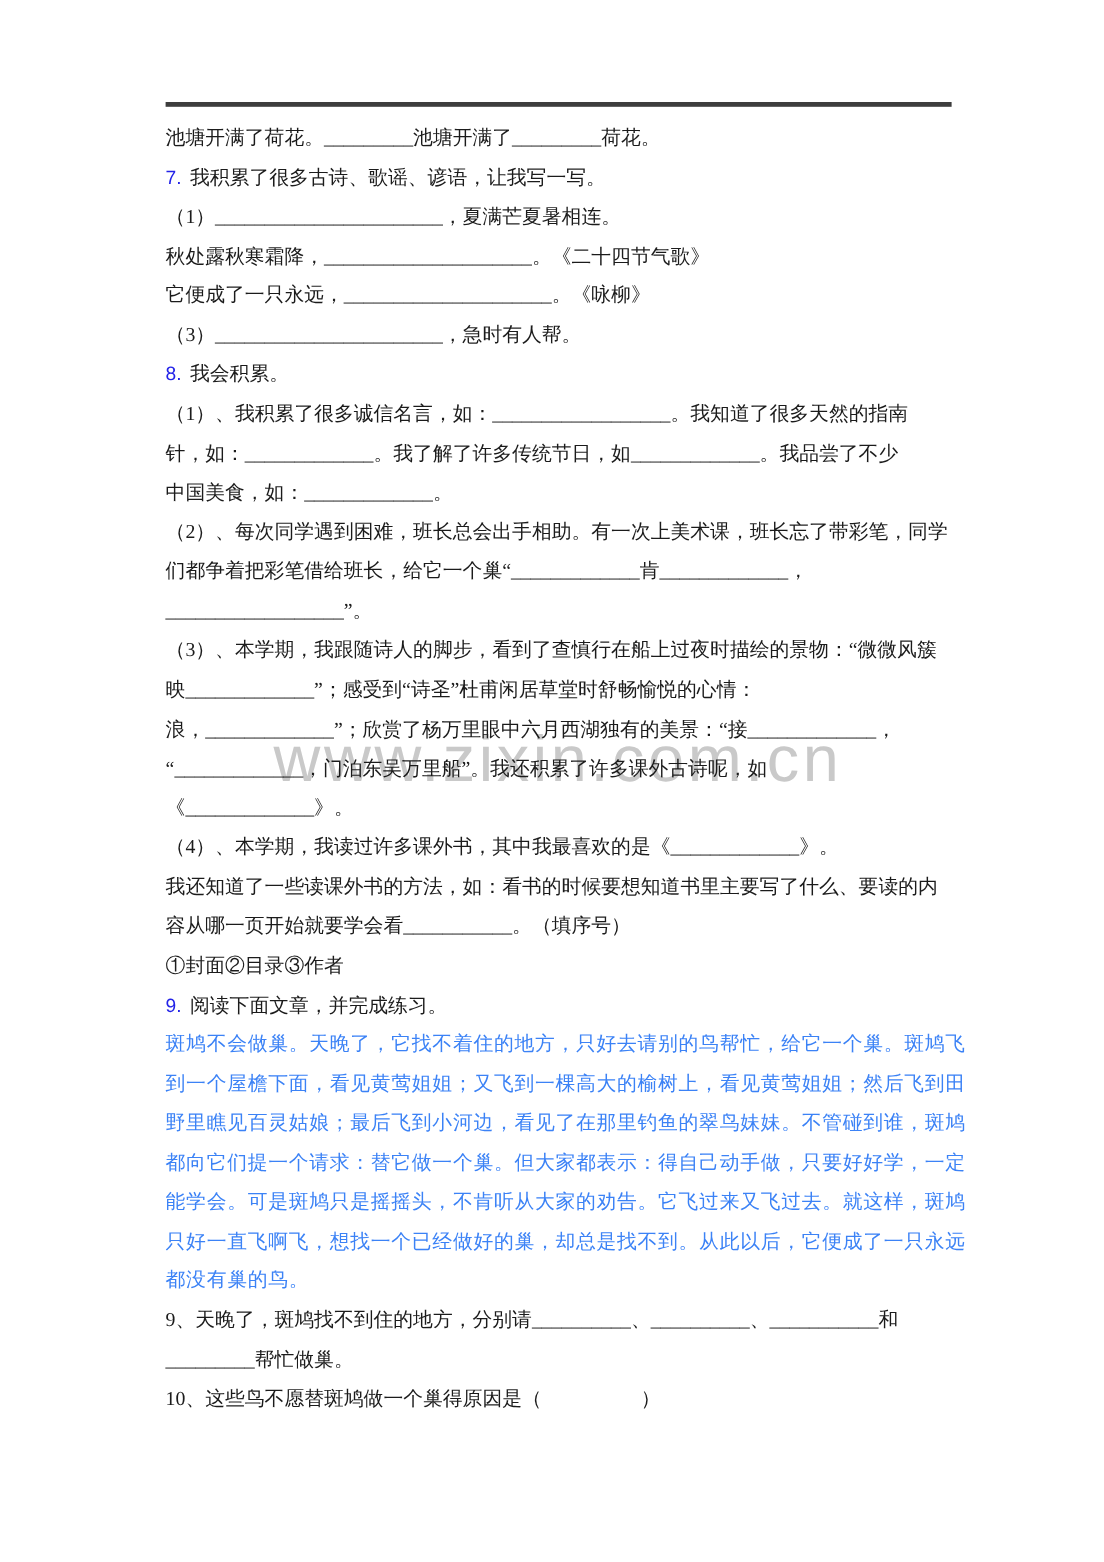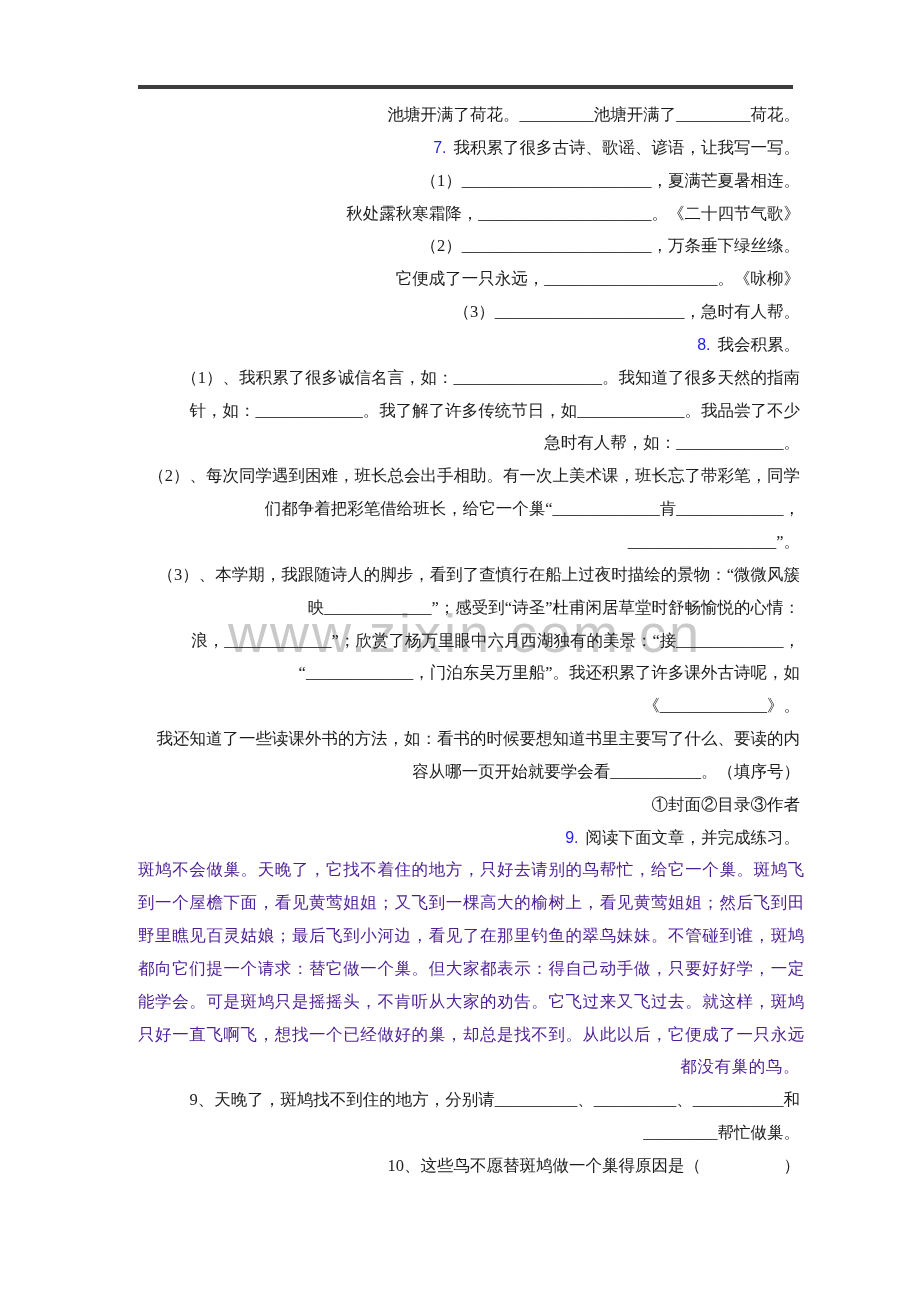--- a/index.html
+++ b/index.html
@@ -41,59 +41,58 @@
     top: 99px;
     width: 662px;
     z-index: 1;
   }
   .line {
     height: 32.85px;
     line-height: 32.85px;
     font-size: 16.5px;
     color: #1b1b1b;
     white-space: nowrap;
-    text-align: right;
   }
   .line .num {
     color: #2323e8;
     font-family: "Liberation Sans", "DejaVu Sans", sans-serif;
     font-size: 16px;
     margin-right: 7px;
   }
   .line.kai {
     letter-spacing: 0.6px;
-    color: #4c1d95;
+    color: #3b82f6;
   }
 </style>
 </head>
 <body>
 
 <div id="page">
   <div class="page-rule"></div>
   <div class="watermark">www.zixin.com.cn</div>
   <div class="content" id="content">
       <div class="line"><span>池塘开满了荷花。_________池塘开满了_________荷花。</span></div>
       <div class="line"><span class="num">7.</span><span>我积累了很多古诗、歌谣、谚语，让我写一写。</span></div>
       <div class="line"><span>（1）_______________________，夏满芒夏暑相连。</span></div>
       <div class="line"><span>秋处露秋寒霜降，_____________________。《二十四节气歌》</span></div>
-      <div class="line"><span>（2）_______________________，万条垂下绿丝绦。</span></div>
       <div class="line"><span>它便成了一只永远，_____________________。《咏柳》</span></div>
       <div class="line"><span>（3）_______________________，急时有人帮。</span></div>
       <div class="line"><span class="num">8.</span><span>我会积累。</span></div>
       <div class="line"><span>（1）、我积累了很多诚信名言，如：__________________。我知道了很多天然的指南</span></div>
       <div class="line"><span>针，如：_____________。我了解了许多传统节日，如_____________。我品尝了不少</span></div>
-      <div class="line"><span>急时有人帮，如：_____________。</span></div>
+      <div class="line"><span>中国美食，如：_____________。</span></div>
       <div class="line"><span>（2）、每次同学遇到困难，班长总会出手相助。有一次上美术课，班长忘了带彩笔，同学</span></div>
       <div class="line"><span>们都争着把彩笔借给班长，给它一个巢“_____________肯_____________，</span></div>
       <div class="line"><span>__________________”。</span></div>
       <div class="line"><span>（3）、本学期，我跟随诗人的脚步，看到了查慎行在船上过夜时描绘的景物：“微微风簇</span></div>
       <div class="line"><span>映_____________”；感受到“诗圣”杜甫闲居草堂时舒畅愉悦的心情：</span></div>
       <div class="line"><span>浪，_____________”；欣赏了杨万里眼中六月西湖独有的美景：“接_____________，</span></div>
       <div class="line"><span>“_____________，门泊东吴万里船”。我还积累了许多课外古诗呢，如</span></div>
       <div class="line"><span>《_____________》。</span></div>
+      <div class="line"><span>（4）、本学期，我读过许多课外书，其中我最喜欢的是《_____________》。</span></div>
       <div class="line"><span>我还知道了一些读课外书的方法，如：看书的时候要想知道书里主要写了什么、要读的内</span></div>
       <div class="line"><span>容从哪一页开始就要学会看___________。（填序号）</span></div>
       <div class="line"><span>①封面②目录③作者</span></div>
       <div class="line"><span class="num">9.</span><span>阅读下面文章，并完成练习。</span></div>
       <div class="line kai"><span>斑鸠不会做巢。天晚了，它找不着住的地方，只好去请别的鸟帮忙，给它一个巢。斑鸠飞</span></div>
       <div class="line kai"><span>到一个屋檐下面，看见黄莺姐姐；又飞到一棵高大的榆树上，看见黄莺姐姐；然后飞到田</span></div>
       <div class="line kai"><span>野里瞧见百灵姑娘；最后飞到小河边，看见了在那里钓鱼的翠鸟妹妹。不管碰到谁，斑鸠</span></div>
       <div class="line kai"><span>都向它们提一个请求：替它做一个巢。但大家都表示：得自己动手做，只要好好学，一定</span></div>
       <div class="line kai"><span>能学会。可是斑鸠只是摇摇头，不肯听从大家的劝告。它飞过来又飞过去。就这样，斑鸠</span></div>
       <div class="line kai"><span>只好一直飞啊飞，想找一个已经做好的巢，却总是找不到。从此以后，它便成了一只永远</span></div>

